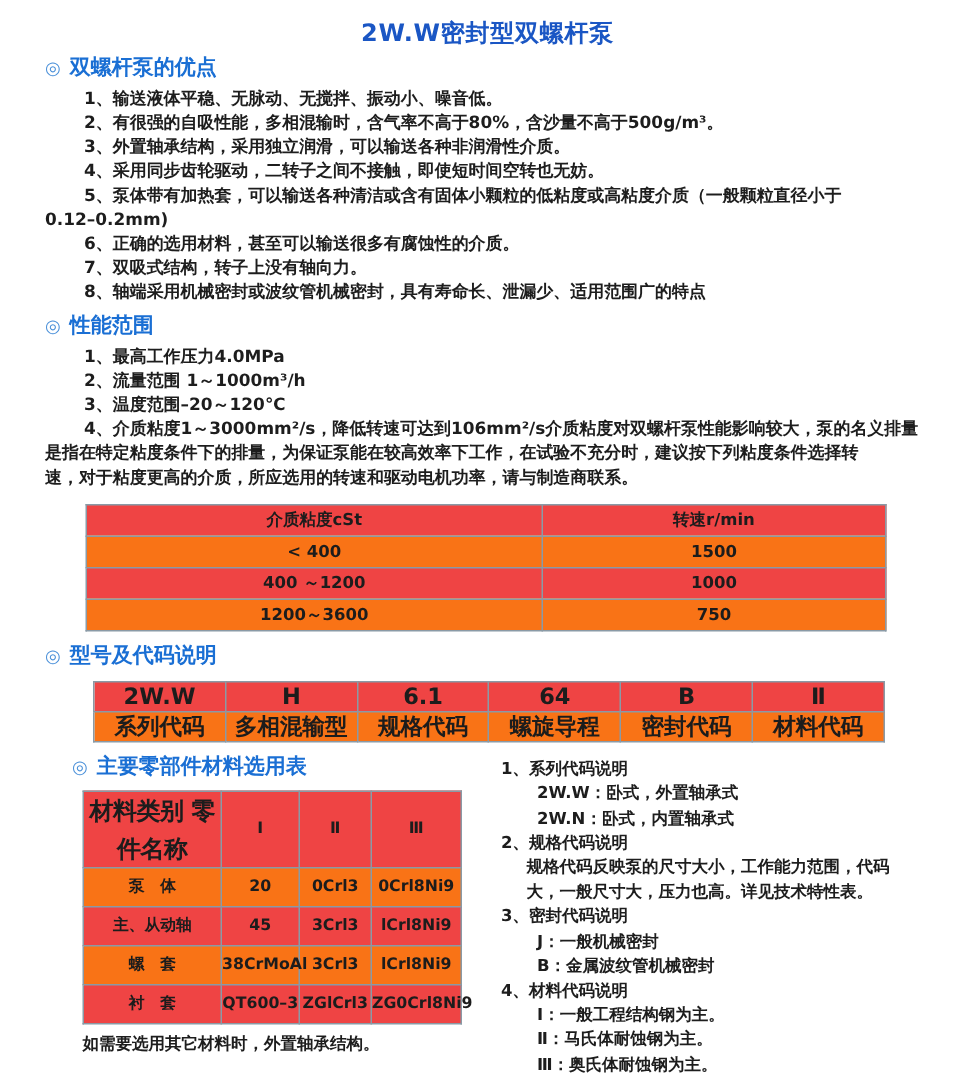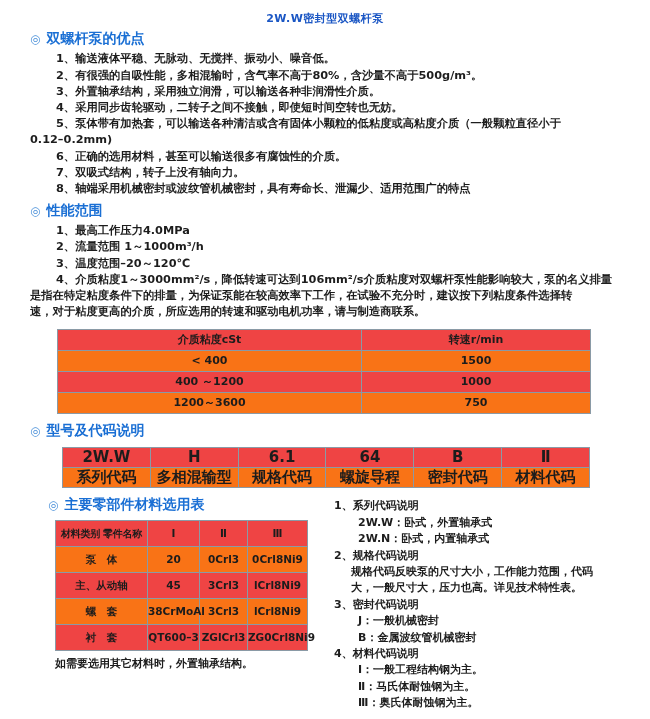--- a/index.html
+++ b/index.html
@@ -21,21 +21,21 @@
     width: 650px;
     height: 719px;
     box-sizing: border-box;
     padding: 0;
   }
 
   
   .doc-title {
     text-align: center;
     color: #1a56c4;
-    font-size: 11px;
+    font-size: 16px;
     font-weight: bold;
     letter-spacing: 0.5px;
     padding-top: 12px;
     padding-bottom: 2px;
     line-height: 1.3;
   }
 
   
   .section-head {
     display: flex;
@@ -121,21 +121,21 @@
     flex: 1 1 auto;
     box-sizing: border-box;
     padding-left: 4px;
     padding-top: 4px;
   }
 
   .mat-wrap { padding-left: 55px; padding-top: 3px; }
   table.mat { width: 252px; }
   table.mat td { height: 25px; line-height: 25px; font-size: 10.5px; }
   table.mat td.namecol { font-size: 10.5px; letter-spacing: 0px; }
-  table.mat td.hdrlabel { font-size: 10px; letter-spacing: -0.3px; }
+  table.mat td.hdrlabel { font-size: 16px; letter-spacing: -0.3px; }
 
   .note {
     padding-left: 55px;
     padding-top: 5px;
     font-size: 11px;
     font-weight: bold;
     color: #1d1d1d;
     line-height: 15px;
   }
 

